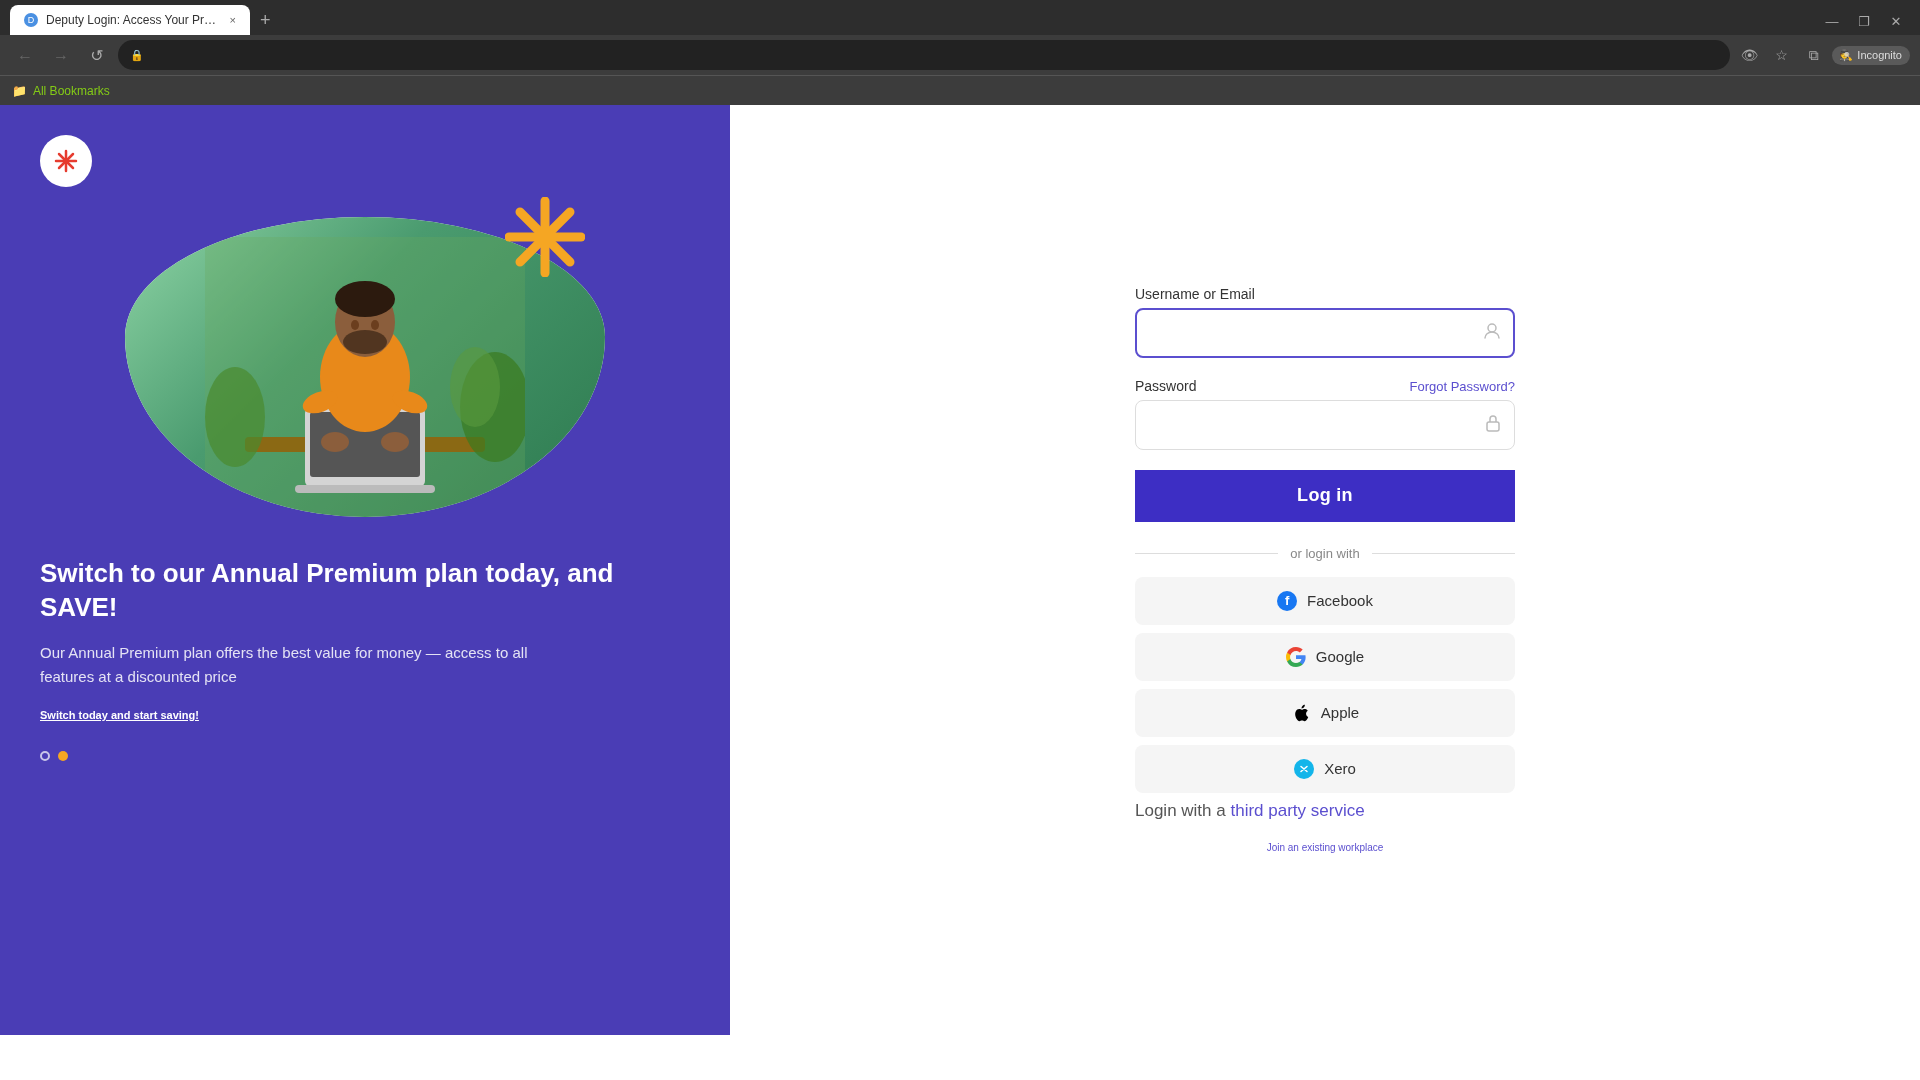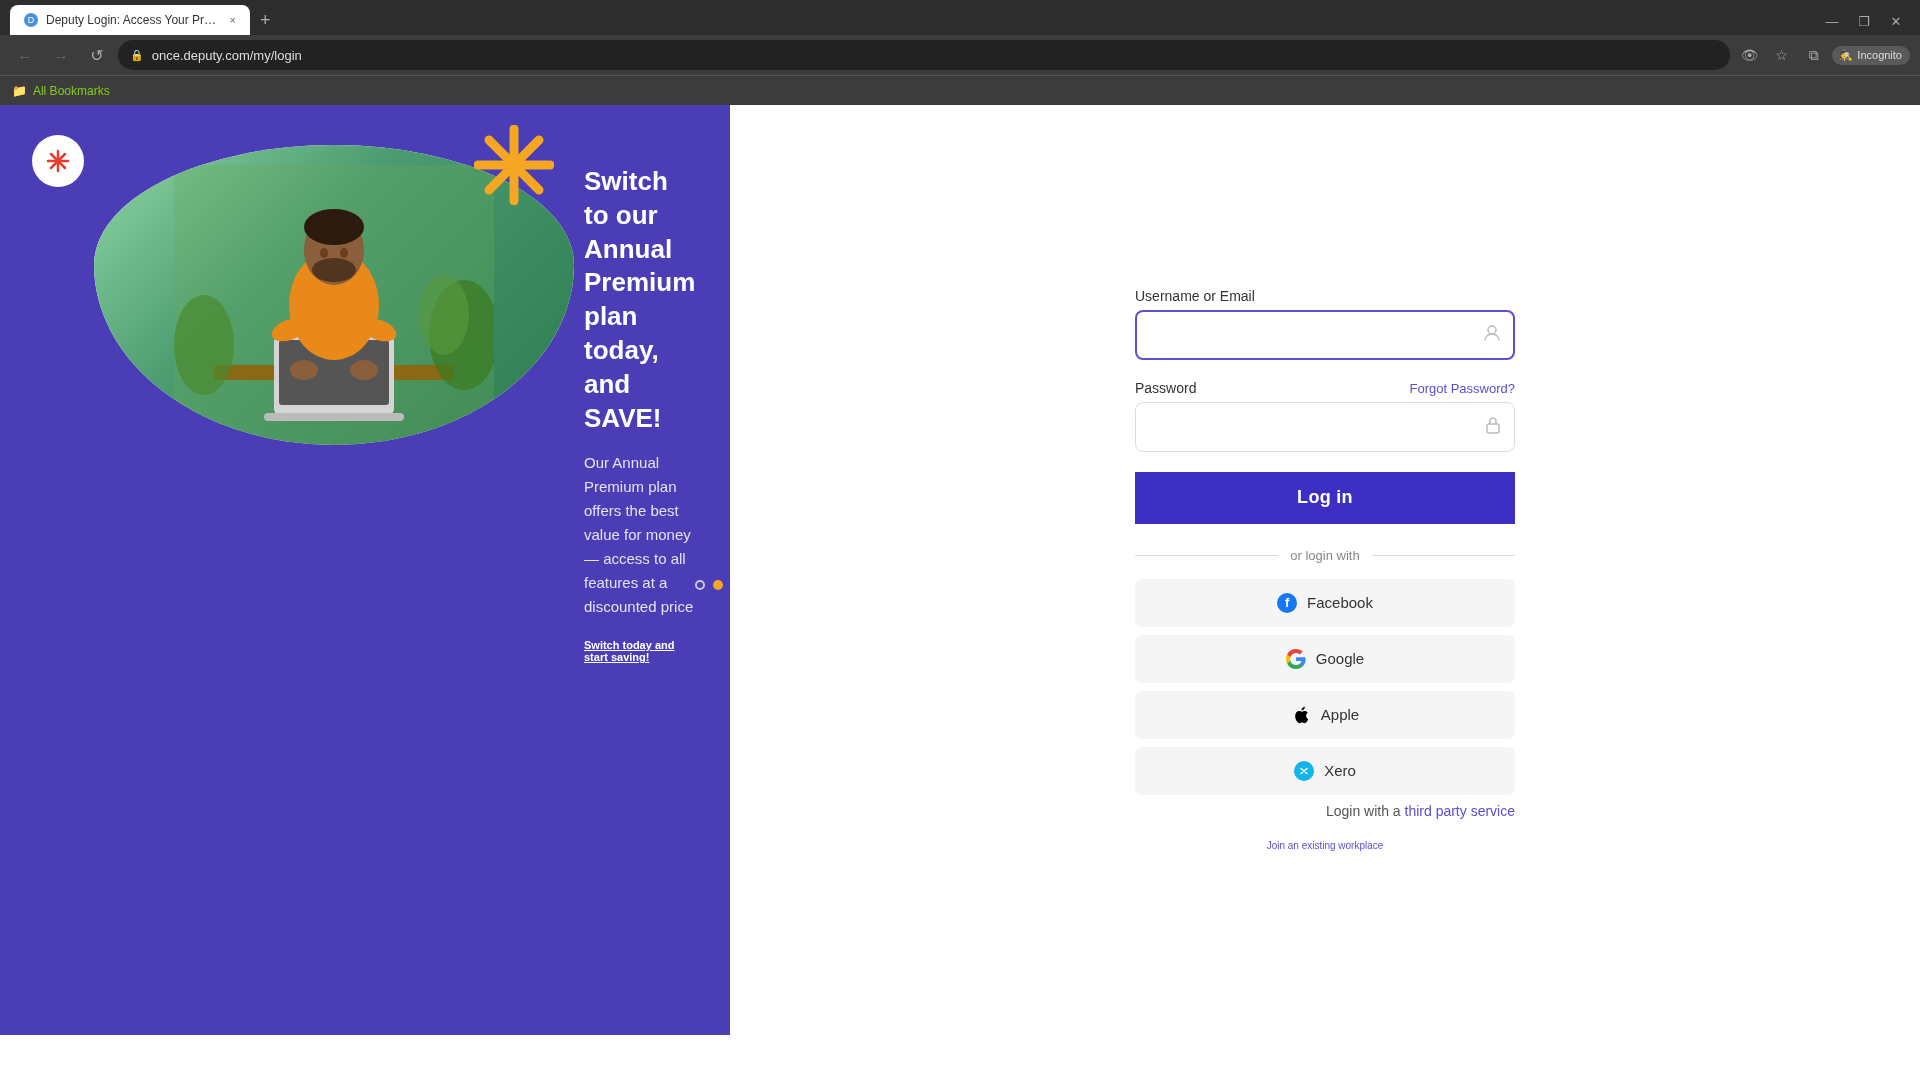--- a/index.html
+++ b/index.html
@@ -116,22 +116,22 @@
       height: calc(1080px - 150px);
     }
 
     
     .left-panel {
       width: 730px;
       background: #4a3db5;
       position: relative;
       overflow: hidden;
       display: flex;
-      flex-direction: row;
-      padding: 30px 32px;
+      flex-direction: column;
+      padding: 30px 40px;
     }
     .deputy-logo {
       width: 52px; height: 52px;
       background: #fff;
       border-radius: 50%;
       display: flex; align-items: center; justify-content: center;
       font-size: 24px;
       margin-bottom: 20px;
       flex-shrink: 0;
     }
@@ -331,24 +331,24 @@
     
     .xero-icon {
       width: 20px; height: 20px;
       background: #13b5ea;
       border-radius: 50%;
       display: flex; align-items: center; justify-content: center;
       color: white; font-size: 10px; font-weight: bold;
     }
 
     .third-party-link {
-      text-align: right;
+      text-align: left;
       margin-top: 8px;
       margin-bottom: 16px;
-      font-size: 14px;
+      font-size: 17px;
       color: #555;
     }
     .third-party-link a {
       color: #5b4fcf;
       text-decoration: none;
       cursor: pointer;
     }
     .join-workplace {
       text-align: center;
       font-size: 10px;
@@ -373,21 +373,20 @@
     <button class="win-btn">✕</button>
   </div>
 </div>
 
 <div class="address-bar-row">
   <button class="nav-btn disabled">←</button>
   <button class="nav-btn disabled">→</button>
   <button class="nav-btn">↺</button>
   <div class="address-bar">
     <span class="address-bar-lock">🔒</span>
-    <span class="address-text">once.deputy.com/my/login</span>
   </div>
   <div class="toolbar-actions">
     <button class="toolbar-btn" title="Eye">👁</button>
     <button class="toolbar-btn">☆</button>
     <button class="toolbar-btn">⧉</button>
     <div class="incognito-badge">
       <span>🕵</span>
       <span>Incognito</span>
     </div>
   </div>

